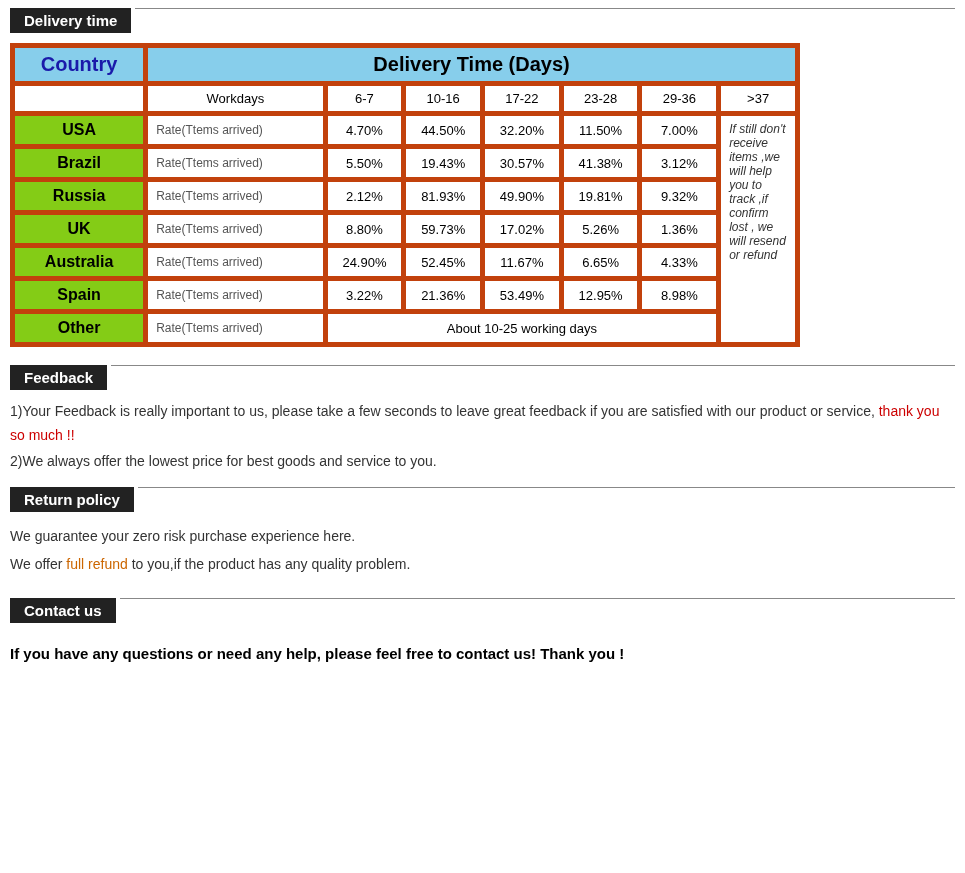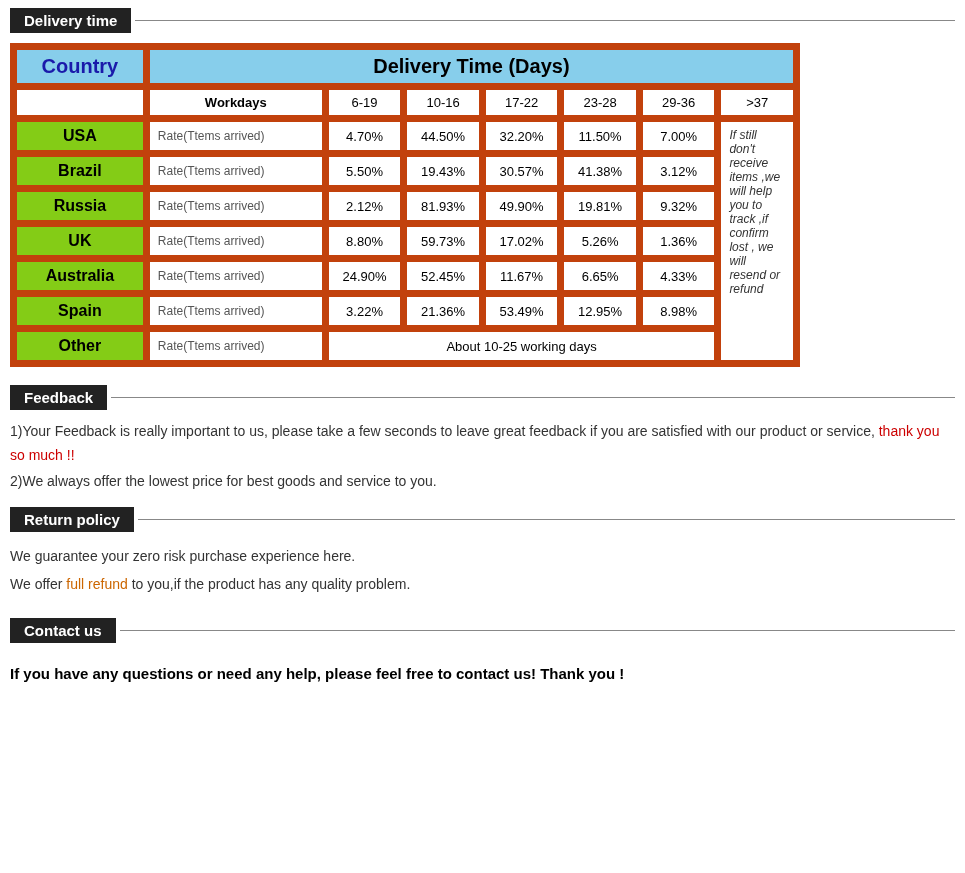--- a/index.html
+++ b/index.html
@@ -8,21 +8,21 @@
       font-size: 14px;
       background: #fff;
       color: #000;
       padding: 8px 10px;
       width: 965px;
     }
 
     
     .section-header {
       display: flex;
-      align-items: center;
+      align-items: flex-start;
       margin-bottom: 10px;
     }
     .section-header-label {
       background: #222;
       color: #fff;
       font-weight: bold;
       font-size: 15px;
       padding: 4px 14px;
       white-space: nowrap;
     }
@@ -38,41 +38,41 @@
       margin-bottom: 18px;
     }
 
     .delivery-table {
       border-collapse: collapse;
       width: 790px;
       font-size: 13px;
     }
     .delivery-table th,
     .delivery-table td {
-      border: 7px solid #c2410c;
+      border: 5px solid #c2410c;
       text-align: center;
       padding: 5px 6px;
     }
     .delivery-table .header-country {
       background: #87CEEB;
       font-weight: bold;
       font-size: 20px;
       color: #1a1aaa;
       width: 115px;
       vertical-align: middle;
     }
     .delivery-table .header-delivery-time {
       background: #87CEEB;
       font-weight: bold;
       font-size: 20px;
       color: #000;
       text-align: center;
     }
     .delivery-table .col-workdays {
-      font-weight: bold;
+      font-weight: normal;
       font-size: 13px;
       width: 155px;
     }
     .delivery-table .col-range {
       width: 68px;
     }
     .delivery-table .country-cell {
       background: #84cc16;
       font-weight: bold;
       font-size: 16px;
@@ -148,21 +148,21 @@
 
   <table class="delivery-table">
     <thead>
       <tr>
         <th class="header-country">Country</th>
         <th class="header-delivery-time" colspan="7">Delivery Time (Days)</th>
       </tr>
       <tr>
         <td></td>
         <td class="col-workdays">Workdays</td>
-        <td class="col-range">6-19</td>
+        <td class="col-range">6-7</td>
         <td class="col-range">10-16</td>
         <td class="col-range">17-22</td>
         <td class="col-range">23-28</td>
         <td class="col-range">29-36</td>
         <td class="col-range">&gt;37</td>
       </tr>
     </thead>
     <tbody id="delivery-tbody">
     <tr>
           <td class="country-cell">USA</td>

